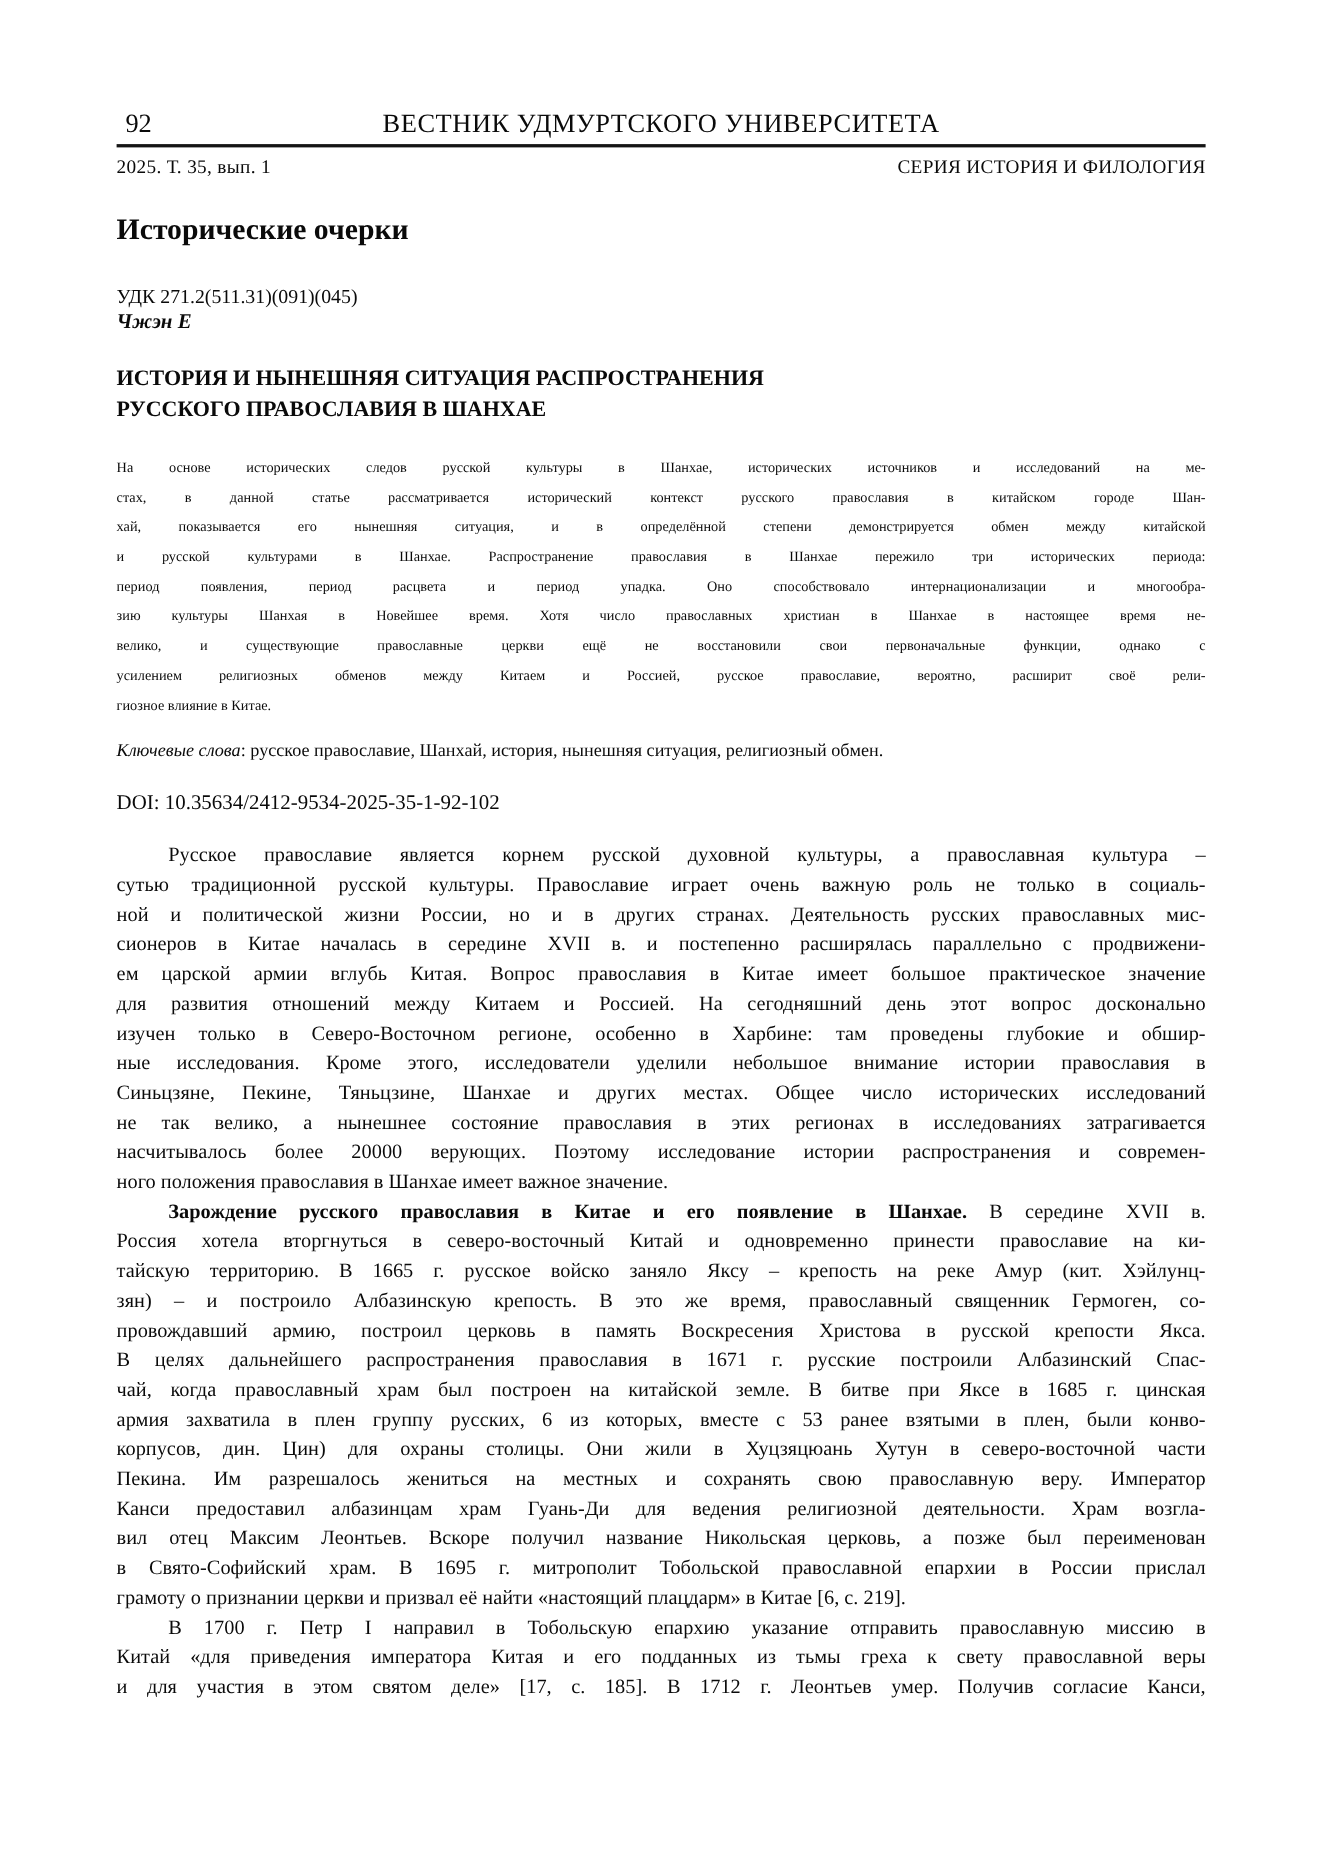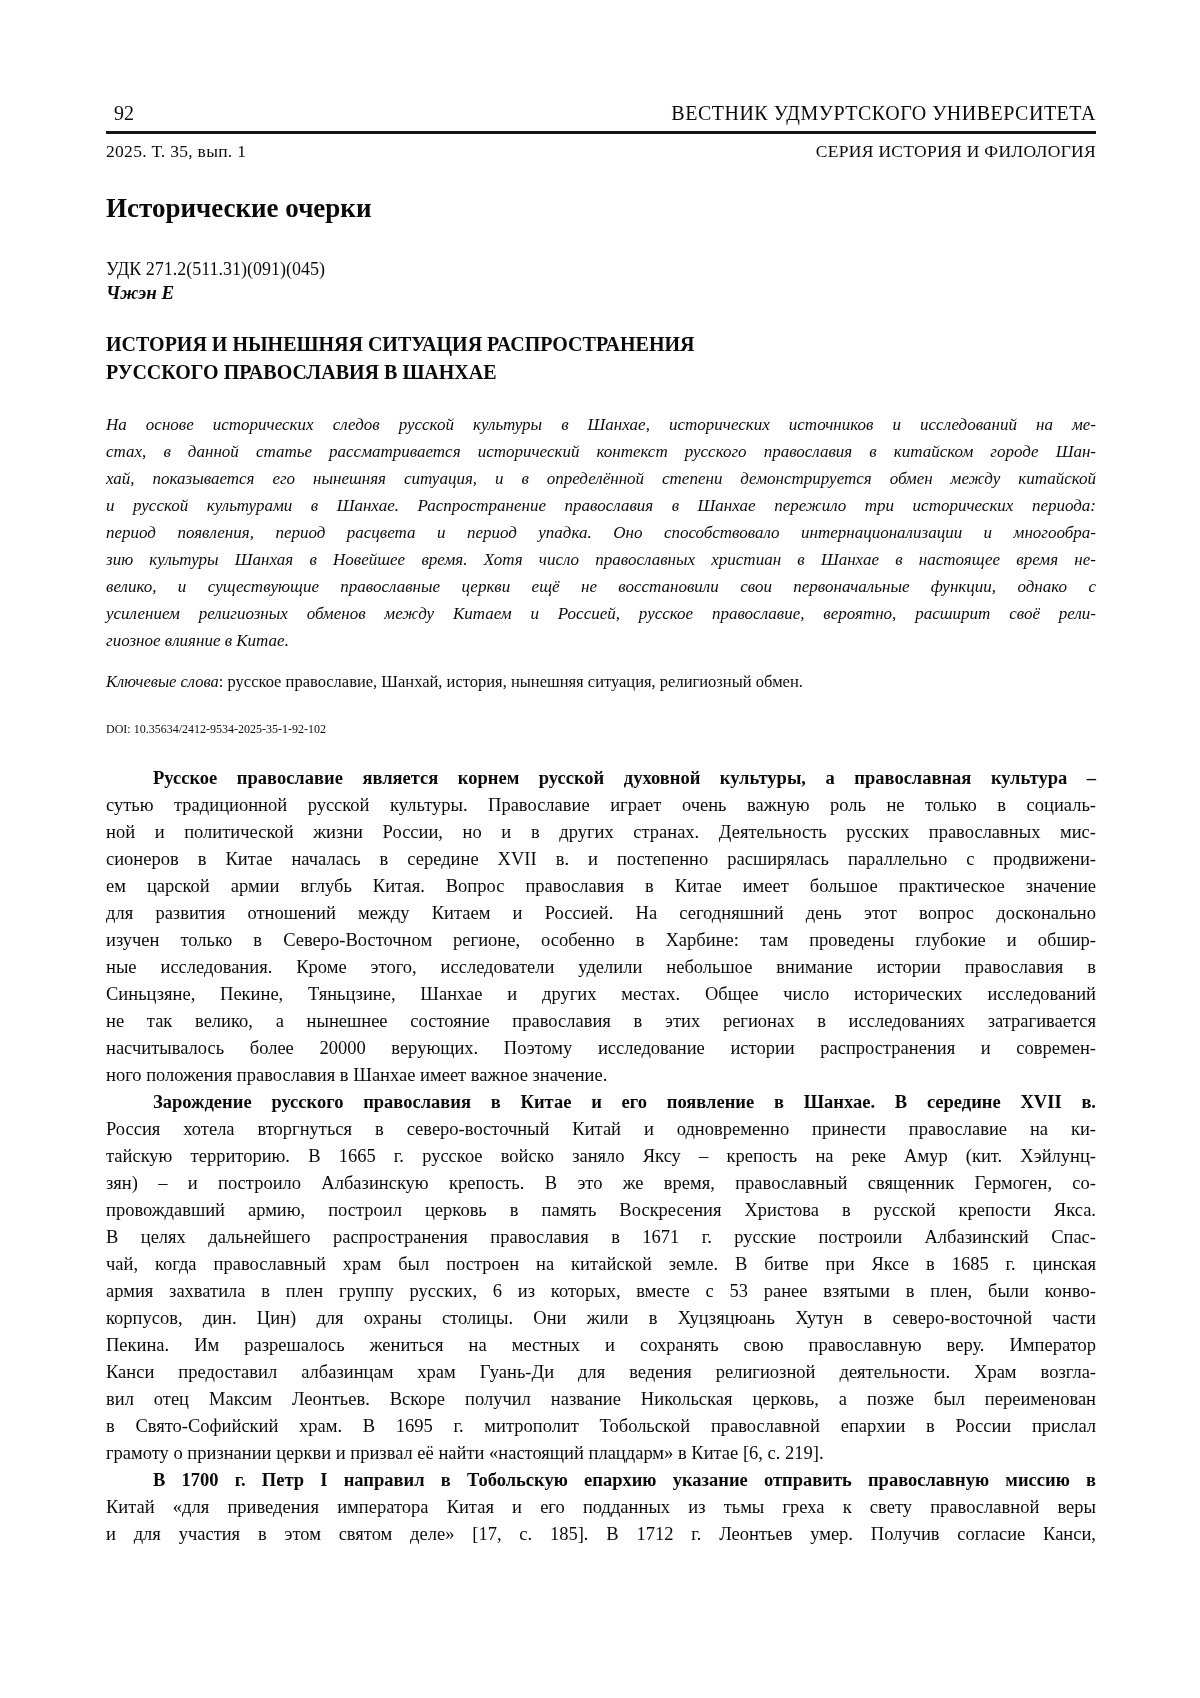--- a/index.html
+++ b/index.html
@@ -2,40 +2,40 @@
 <html><head>
 <meta charset="utf-8">
 <style>
   html,body{margin:0;padding:0;background:#e8e8e8;}
   .page{
     width:1200px;height:1698px;margin:0 auto;background:#ffffff;color:#0a0a0a;
     font-family:"Liberation Serif","DejaVu Serif",serif;
     box-sizing:border-box;padding:100px 104px 0 106px;overflow:hidden;
   }
   
-  .hdr-row1{position:relative;font-size:20px;line-height:26px;text-align:right;letter-spacing:.5px;}
+  .hdr-row1{position:relative;font-size:24px;line-height:26px;text-align:center;letter-spacing:.5px;}
   .hdr-page-num{position:absolute;left:8px;top:0;letter-spacing:0;}
   .hdr-rule{border:none;border-top:3px solid #151515;margin:5px 0 6px 0;}
   .hdr-row2{display:flex;justify-content:space-between;font-size:17.5px;line-height:22px;letter-spacing:.3px;}
   
   .section-heading{margin-top:30px;font-size:27px;font-weight:bold;line-height:32px;}
   .udc{margin-top:33px;font-size:18px;line-height:24px;}
   .author{font-size:19px;font-weight:bold;font-style:italic;line-height:24px;}
   .title{margin-top:25px;font-size:20px;font-weight:bold;line-height:28px;}
   
-  .abstract{margin-top:25px;font-size:17px;line-height:27px;font-style:italic;}
+  .abstract{margin-top:25px;font-size:13px;line-height:27px;}
   .keywords{margin-top:14px;font-size:16.5px;line-height:27px;}
   .keywords .lbl{font-style:italic;}
-  .doi{margin-top:21px;font-size:12px;line-height:27px;}
+  .doi{margin-top:21px;font-size:19px;line-height:27px;}
   
   .body-text{margin-top:22px;font-size:18.5px;line-height:27px;}
   .para{margin:0;}
   .jline{text-align:justify;text-align-last:justify;}
   .jline.last{text-align-last:left;}
-  .jline.indent{text-indent:47px;font-weight:bold;}
+  .jline.indent{text-indent:47px;}
 </style>
 </head>
 <body>
 
 <div class="page">
 
   <div class="hdr-row1">
     <span class="hdr-page-num">92</span>
     <span>ВЕСТНИК УДМУРТСКОГО УНИВЕРСИТЕТА</span>
   </div>

